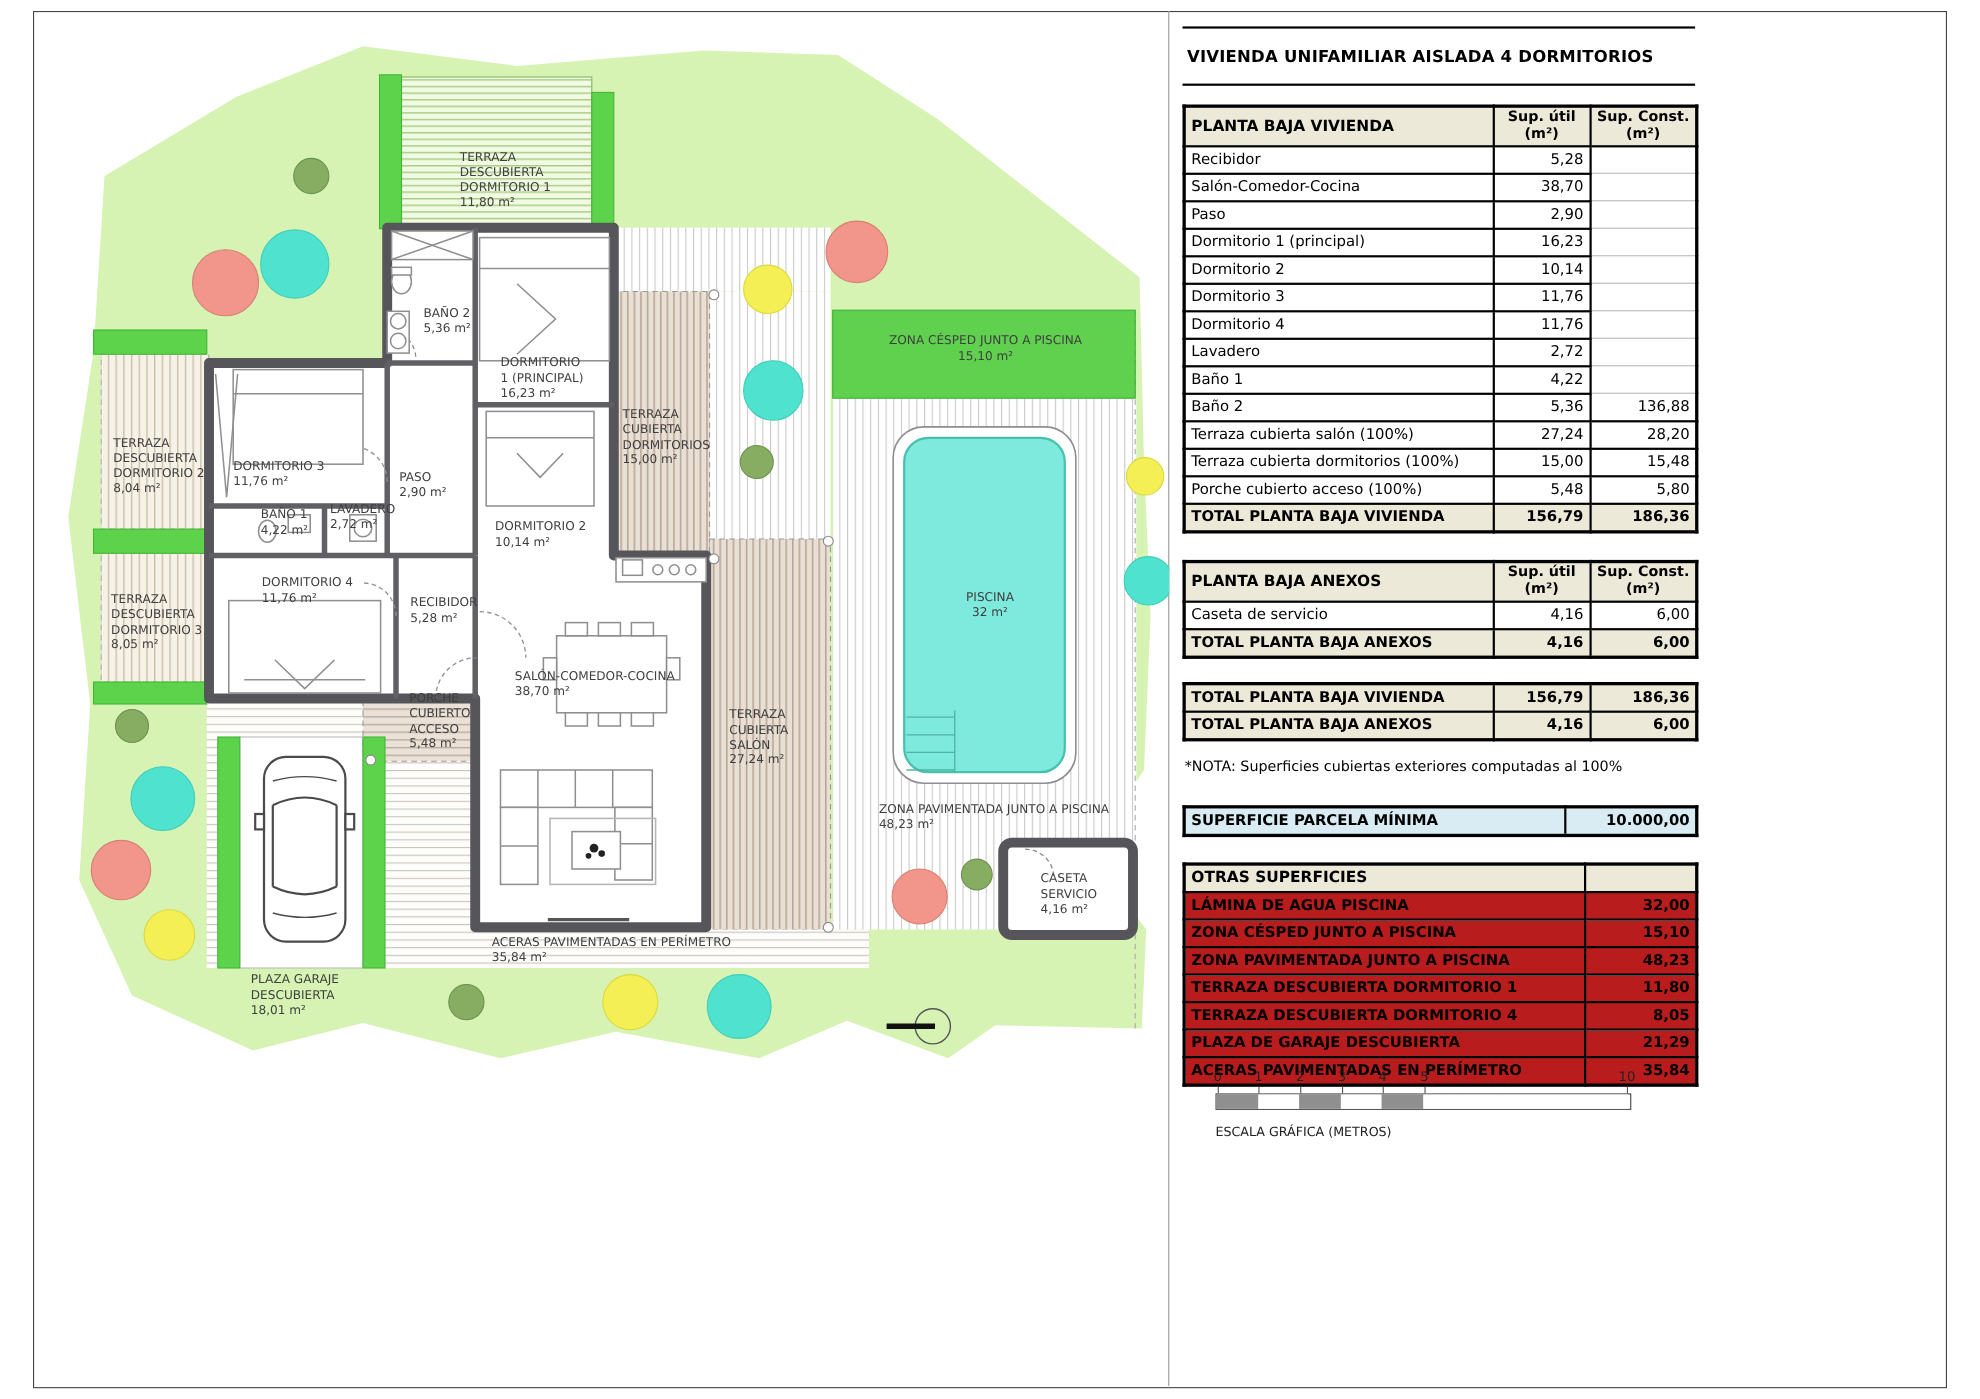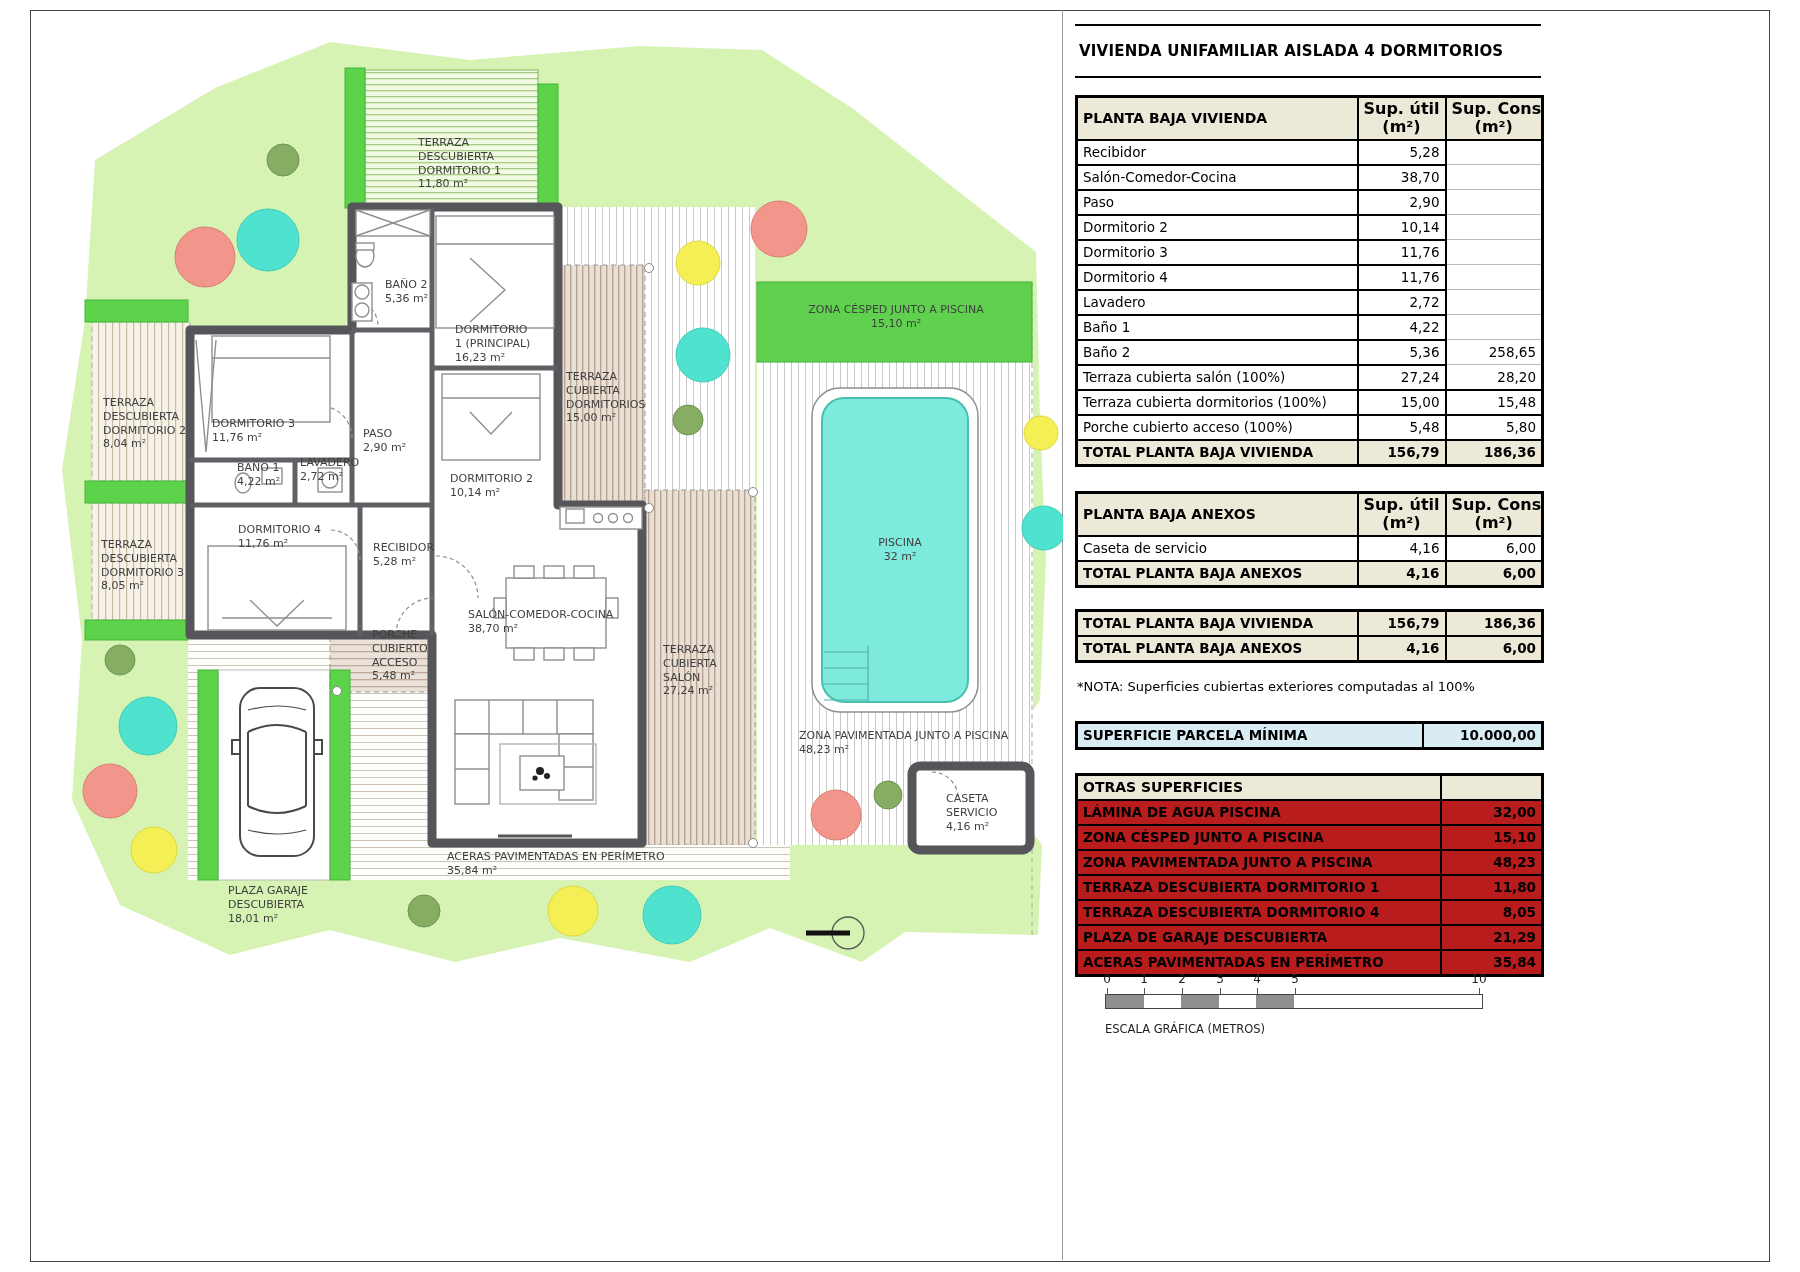--- a/index.html
+++ b/index.html
@@ -16,21 +16,21 @@
   .plabel.center{text-align:center;}
 
   
   .panel{position:absolute;left:1075px;top:24px;width:466px;z-index:2;}
   .title-box{border-top:2px solid #000;border-bottom:2px solid #000;padding:16px 4px;
     font-size:15px;font-weight:bold;letter-spacing:.2px;}
   table.tbl{border-collapse:collapse;width:466px;table-layout:fixed;font-size:13.5px;border:3px solid #000;}
   table.tbl td,table.tbl th{border:2px solid #000;padding:2px 5px;height:19px;overflow:hidden;white-space:nowrap;}
   .hd{background:#ece9d8;font-weight:bold;}
   th.hd.lbl{text-align:left;font-size:14px;}
-  th.hd.num{font-size:16px;line-height:1.15;margin-left:12px;}
+  th.hd.num{font-size:13px;line-height:1.15;margin-left:12px;}
   .c0{text-align:left;}
   .c1,.c2{text-align:right;}
   tr.total td{background:#ece9d8;font-weight:bold;}
   tr.blue td{background:#d9ebf3 !important;font-weight:bold;}
   #t-viv tbody tr:nth-child(-n+9) td.c2{border-top:1px solid #b9b9b9;border-bottom:1px solid #b9b9b9;}
   #t-viv tbody tr:nth-child(10) td.c2{border-top:1px solid #b9b9b9;}
   #t-viv{margin-top:17px;}
   #t-anx{margin-top:24px;}
   #t-sum{margin-top:21px;}
   .note{margin-top:16px;font-size:13px;padding-left:2px;}
@@ -395,20 +395,25 @@
           <td class="c0">Salón-Comedor-Cocina</td>
           <td class="c1">38,70</td>
           <td class="c2"></td>
         </tr>
         <tr>
           <td class="c0">Paso</td>
           <td class="c1">2,90</td>
           <td class="c2"></td>
         </tr>
         <tr>
+          <td class="c0">Dormitorio 1 (principal)</td>
+          <td class="c1">16,23</td>
+          <td class="c2"></td>
+        </tr>
+        <tr>
           <td class="c0">Dormitorio 2</td>
           <td class="c1">10,14</td>
           <td class="c2"></td>
         </tr>
         <tr>
           <td class="c0">Dormitorio 3</td>
           <td class="c1">11,76</td>
           <td class="c2"></td>
         </tr>
         <tr>
@@ -422,21 +427,21 @@
           <td class="c2"></td>
         </tr>
         <tr>
           <td class="c0">Baño 1</td>
           <td class="c1">4,22</td>
           <td class="c2"></td>
         </tr>
         <tr>
           <td class="c0">Baño 2</td>
           <td class="c1">5,36</td>
-          <td class="c2">258,65</td>
+          <td class="c2">136,88</td>
         </tr>
         <tr>
           <td class="c0">Terraza cubierta salón (100%)</td>
           <td class="c1">27,24</td>
           <td class="c2">28,20</td>
         </tr>
         <tr>
           <td class="c0">Terraza cubierta dormitorios (100%)</td>
           <td class="c1">15,00</td>
           <td class="c2">15,48</td>

